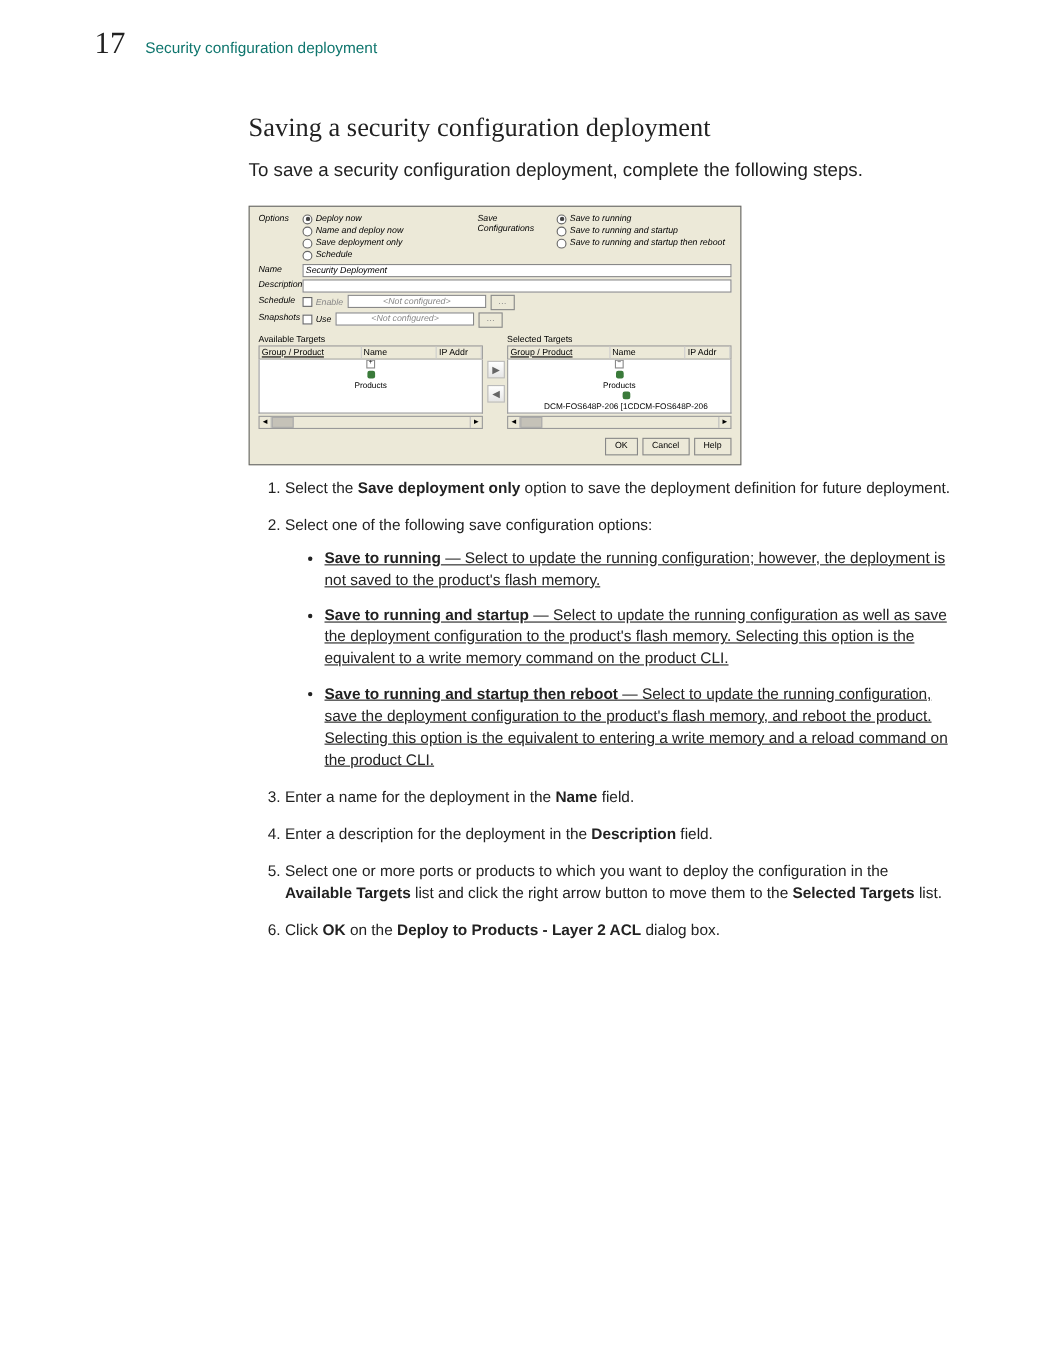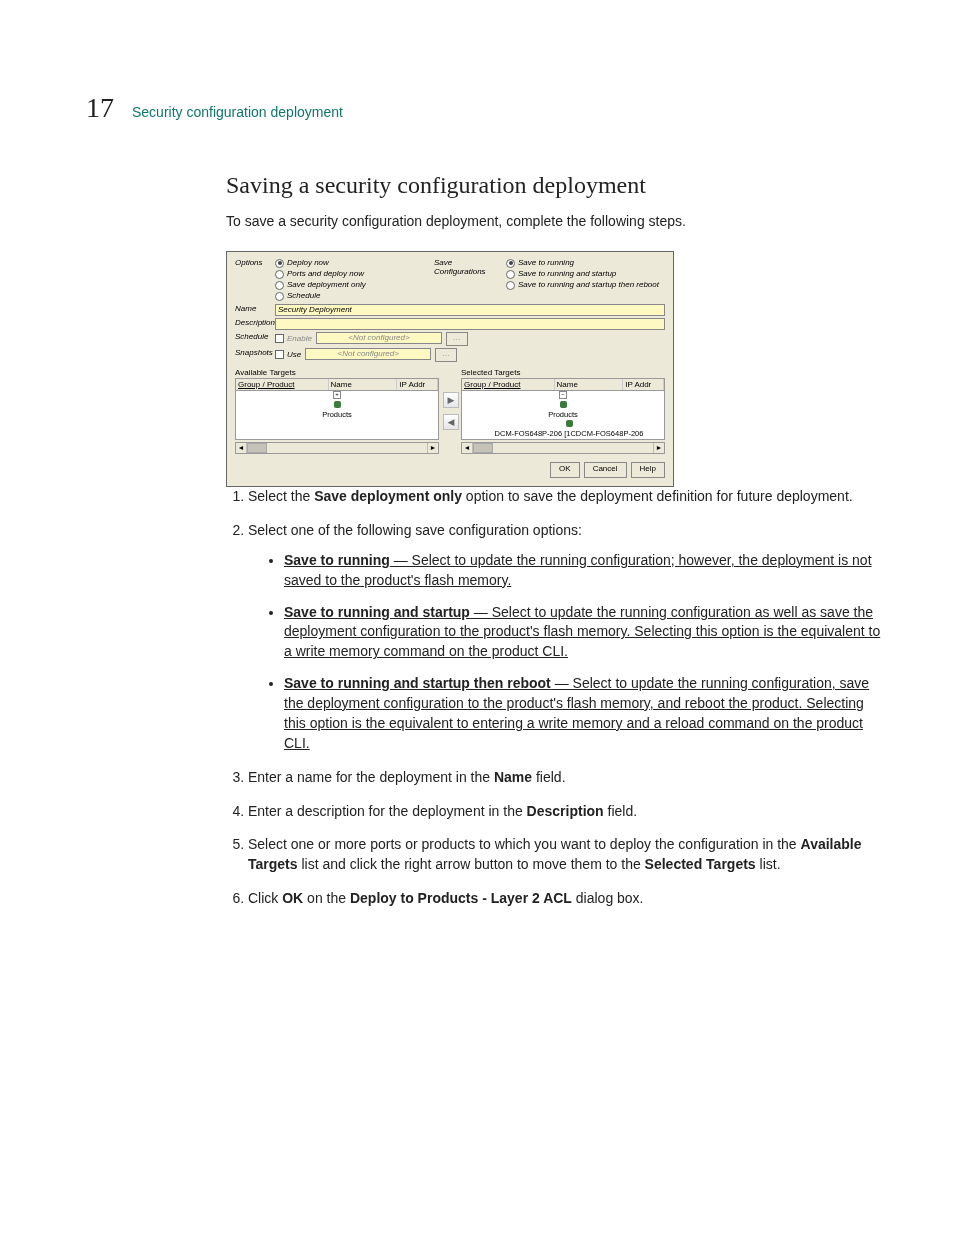--- a/index.html
+++ b/index.html
@@ -4,21 +4,21 @@
 <style>
   body {
     margin: 0;
     padding: 0;
     background: #fff;
     font-family: Arial, Helvetica, sans-serif;
     color: #222;
     width: 954px;
   }
   .page {
-    padding: 92px 72px 60px 86px;
+    padding: 24px 72px 60px 86px;
   }
   .running-head {
     display: flex;
     align-items: baseline;
     gap: 18px;
     border-bottom: 0;
     margin-bottom: 48px;
   }
   .chap-num {
     font-family: Georgia, 'Times New Roman', serif;
@@ -32,21 +32,21 @@
   .content {
     margin-left: 140px;
   }
   h2.section-title {
     font-family: Georgia, 'Times New Roman', serif;
     font-size: 24px;
     font-weight: 400;
     margin: 0 0 14px 0;
   }
   .intro {
-    font-size: 14px;
+    font-size: 17px;
     margin: 12px 0 22px 0;
   }
 
   
   .dialog {
     width: 430px;
     border: 1px solid #666;
     background: #ece9d8;
     font-family: Tahoma, sans-serif;
     font-size: 8px;
@@ -77,21 +77,21 @@
   .r-dot::after {
     content: ""; position: absolute; top: 1.5px; left: 1.5px;
     width: 4px; height: 4px; border-radius: 50%; background: #444;
   }
   .cbox {
     width: 7px; height: 7px; border: 1px solid #666; background: #fff; flex: none;
   }
   .txt-input {
     flex: 1 1 auto;
     border: 1px solid #888;
-    background: #fef9c3;
+    background: #ffffff;
     height: 10px;
     padding: 0 2px;
     line-height: 10px;
   }
   .disabled { color: #888; text-align: center; }
   .small-btn {
     border: 1px solid #888;
     background: #ece9d8;
     padding: 0 6px;
     height: 12px;
@@ -192,21 +192,21 @@
   .fig-caption {
     font-size: 12px;
     margin: 10px 0 22px 0;
   }
   .fig-caption .flabel { font-weight: 700; }
 
   
   ol.steps {
     font-size: 14px;
     padding-left: 22px;
-    margin: 0;
+    margin: 11px;
   }
   ol.steps > li {
     margin-bottom: 14px;
     line-height: 1.42;
   }
   ul.bullets {
     list-style-type: disc;
     padding-left: 36px;
     margin: 10px 0 0 0;
   }
@@ -235,21 +235,21 @@
 
       <div class="dlg-row">
         <div class="dlg-label">Options</div>
         <div class="opts-col">
           <div class="radio">
               <span class="r-dot"></span>
               <span>Deploy now</span>
             </div>
           <div class="radio">
               <span class="r-empty"></span>
-              <span>Ports and deploy now</span>
+              <span>Name and deploy now</span>
             </div>
           <div class="radio">
               <span class="r-empty"></span>
               <span>Save deployment only</span>
             </div>
           <div class="radio">
               <span class="r-empty"></span>
               <span>Schedule</span>
             </div>
         </div>

